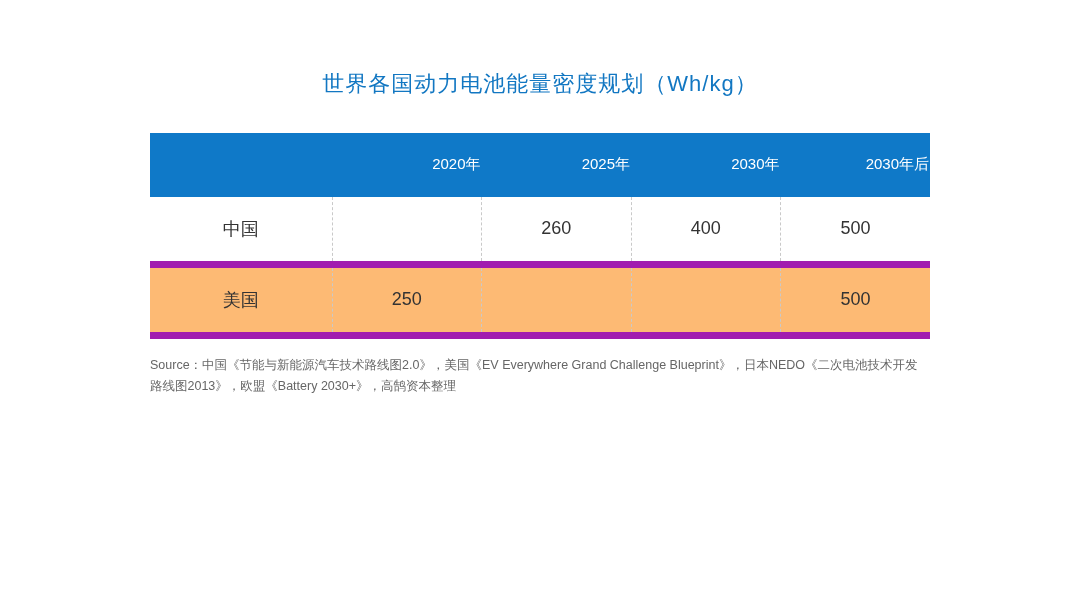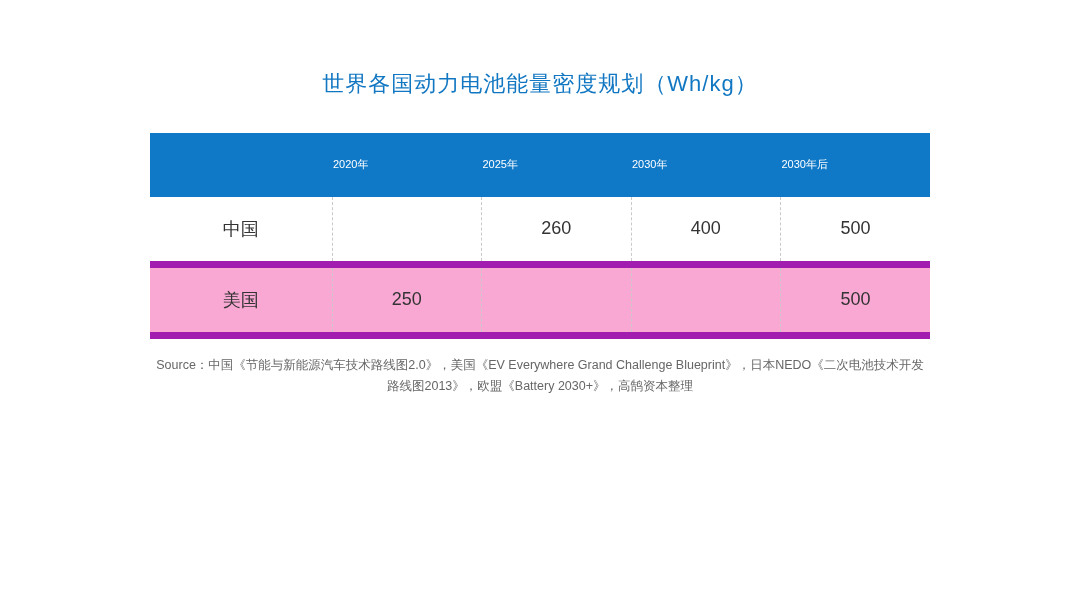--- a/index.html
+++ b/index.html
@@ -35,23 +35,23 @@
   }
   table.data-table {
     width: 780px;
     border-collapse: collapse;
     table-layout: fixed;
   }
   table.data-table th {
     background: #0f79c8;
     color: #ffffff;
     font-weight: 400;
-    font-size: 11px;
+    font-size: 15px;
     height: 62px;
-    text-align: left;
+    text-align: right;
     vertical-align: middle;
     border: none;
   }
   table.data-table th.corner {
     width: 180px;
   }
   table.data-table td {
     height: 62px;
     text-align: center;
     vertical-align: middle;
@@ -61,32 +61,32 @@
     border-right: 1px dashed #c9c9c9;
   }
   table.data-table td.rowhead {
     width: 180px;
     border-right: 1px dashed #c9c9c9;
   }
   table.data-table td.last {
     border-right: none;
   }
   table.data-table tr.alt td {
-    background: #f9a8d4;
+    background: #fdba74;
   }
   table.data-table tr.first-row td {
     border-top: none;
   }
   .source {
     width: 780px;
     margin: 16px auto 0 auto;
     font-size: 12.5px;
     color: #666666;
     line-height: 1.75;
-    text-align: center;
+    text-align: left;
   }
 </style>
 </head>
 <body>
 
 <div class="slide">
 
   <div class="title">世界各国动力电池能量密度规划（Wh/kg）</div>
 
   <div class="table-wrap">

